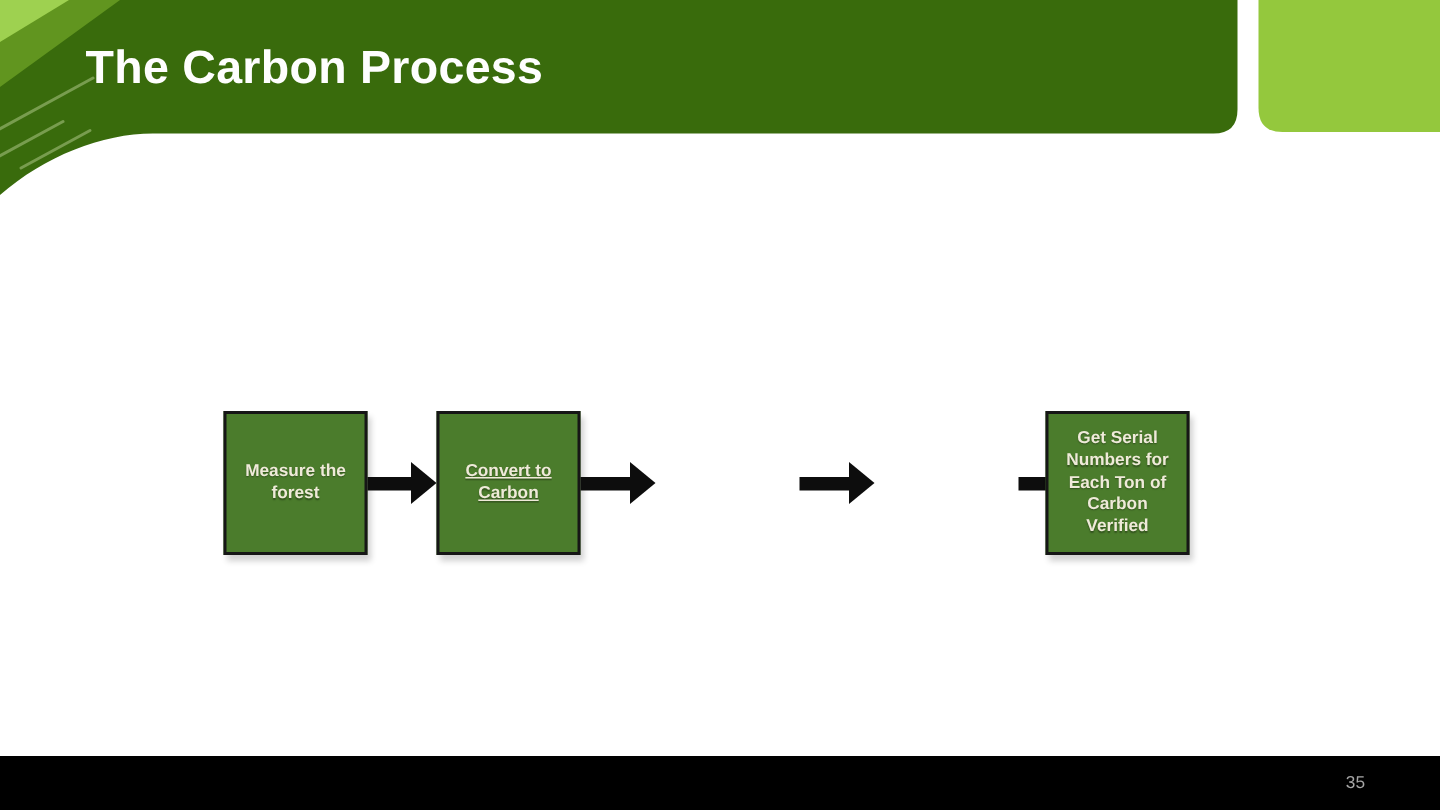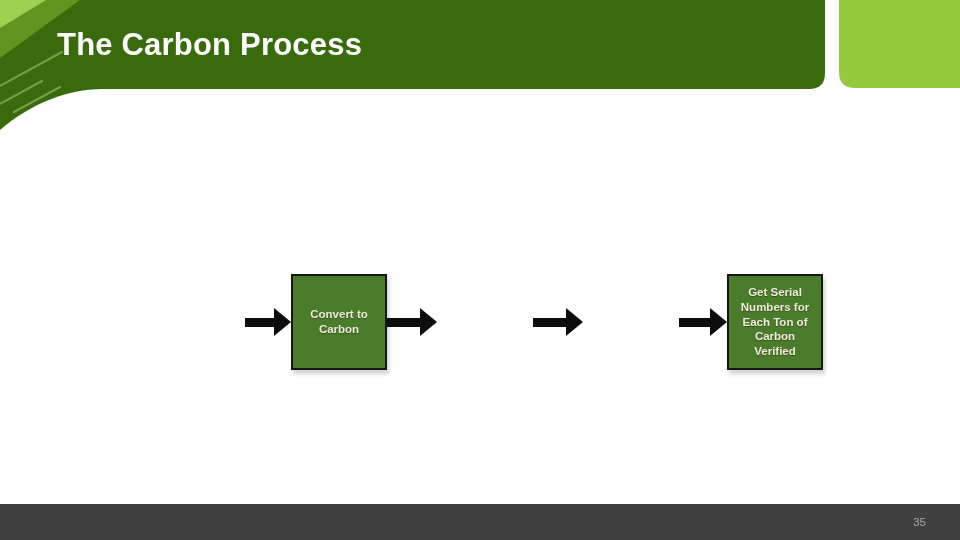--- a/index.html
+++ b/index.html
@@ -50,24 +50,24 @@
     justify-content: center;
     text-align: center;
     padding: 3px 4px;
     color: #efead9;
     font-weight: bold;
     font-size: 11.5px;
     line-height: 1.3;
     text-shadow: 0 1px 1px rgba(0,0,0,0.35);
   }
   .box-1 { left: 149px; }
-  .box-2 { left: 291px; }
+  .box-2 { left: 291px; text-decoration: underline; }
   .box-3 { left: 437px; }
   .box-4 { left: 583px; }
-  .box-5 { left: 727px; }
+  .box-5 { left: 697px; }
 
   .flow-arrow {
     position: absolute;
     top: 308px;
     height: 28px;
     display: flex;
     align-items: center;
   }
   .arrow-1 { left: 245px; width: 46px; }
   .arrow-2 { left: 387px; width: 50px; }
@@ -85,25 +85,25 @@
     border-left: 17px solid #0d0d0d;
   }
 
   
   .footer-bar {
     position: absolute;
     left: 0;
     top: 504px;
     width: 960px;
     height: 36px;
-    background: #404040;
+    background: #000000;
     display: flex;
     align-items: center;
     justify-content: flex-end;
-    padding-right: 34px;
+    padding-right: 50px;
   }
   .page-number {
     color: #a6a6a6;
     font-size: 11.5px;
   }
 </style>
 </head>
 <body>
 
 <div class="slide">
@@ -122,20 +122,23 @@
       <line x1="14" y1="112" x2="60" y2="87"></line>
     </g>
 
     <path d="M839 0 H960 V88 H855 Q839 88 839 72 Z" fill="#94c83d"></path>
   </svg>
 
   <h1 class="slide-title">The Carbon Process</h1>
 
   <div class="diagram">
 
+    <div class="process-box box-1">
+      <span>Measure the forest</span>
+    </div>
 
     <div class="flow-arrow arrow-1">
       <span class="shaft"></span>
       <span class="head"></span>
     </div>
 
     <div class="process-box box-2">
       <span>Convert to Carbon</span>
     </div>
 

